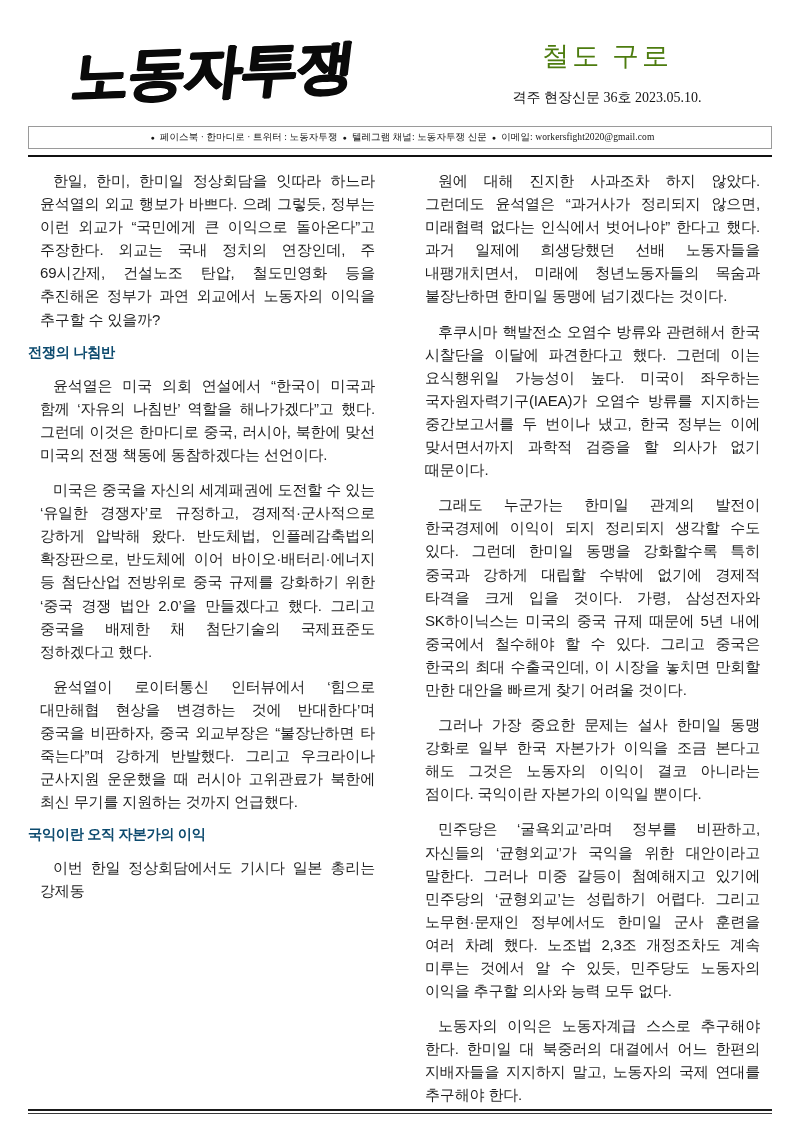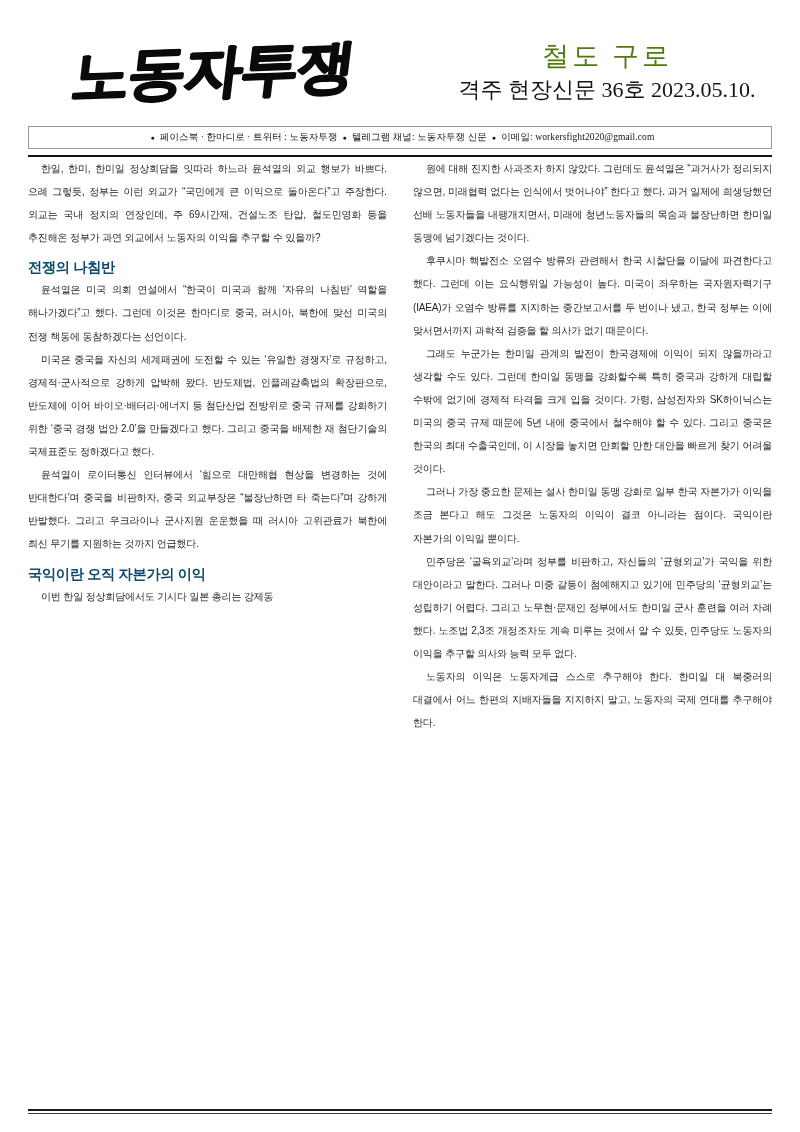--- a/index.html
+++ b/index.html
@@ -69,23 +69,23 @@
   }
   .edition-name {
     font-family: "Liberation Serif", "DejaVu Serif", serif;
     font-size: 27px;
     font-weight: 400;
     letter-spacing: 3px;
     color: #4d7c0f;
     line-height: 1.2;
   }
   .edition-meta {
-    margin-top: 3px;
+    margin-top: 17px;
     font-family: "Liberation Serif", "DejaVu Serif", serif;
-    font-size: 22px;
+    font-size: 14px;
     letter-spacing: 0px;
     color: #141414;
     white-space: nowrap;
   }
 
   
   .contact-bar {
     margin-top: 8px;
     border: 1px solid #9a9a9a;
     height: 21px;
@@ -135,23 +135,23 @@
   .subhead {
     font-family: "Liberation Sans", "DejaVu Sans", sans-serif;
     font-weight: 700;
     font-size: 14.2px;
     color: #0c4a6e;
     margin: 9px 0 1px;
     letter-spacing: -0.3px;
   }
 
   p.body {
-    margin: 0;
+    margin: 12px;
     font-family: "Liberation Sans", "DejaVu Sans", sans-serif;
-    font-size: 10px;
+    font-size: 15px;
     line-height: 23.1px;
     color: #1e1e1e;
     text-align: justify;
     text-justify: inter-character;
     text-indent: 13px;
     letter-spacing: -0.15px;
     word-break: keep-all;
     hyphens: none;
   }
   p.body + p.body { margin-top: 0; }
@@ -201,21 +201,21 @@
       <p class="body">윤석열은 미국 의회 연설에서 “한국이 미국과 함께 ‘자유의 나침반’ 역할을 해나가겠다”고 했다. 그런데 이것은 한마디로 중국, 러시아, 북한에 맞선 미국의 전쟁 책동에 동참하겠다는 선언이다.</p>
       <p class="body">미국은 중국을 자신의 세계패권에 도전할 수 있는 ‘유일한 경쟁자’로 규정하고, 경제적·군사적으로 강하게 압박해 왔다. 반도체법, 인플레감축법의 확장판으로, 반도체에 이어 바이오·배터리·에너지 등 첨단산업 전방위로 중국 규제를 강화하기 위한 ‘중국 경쟁 법안 2.0’을 만들겠다고 했다. 그리고 중국을 배제한 채 첨단기술의 국제표준도 정하겠다고 했다.</p>
       <p class="body">윤석열이 로이터통신 인터뷰에서 ‘힘으로 대만해협 현상을 변경하는 것에 반대한다’며 중국을 비판하자, 중국 외교부장은 “불장난하면 타 죽는다”며 강하게 반발했다. 그리고 우크라이나 군사지원 운운했을 때 러시아 고위관료가 북한에 최신 무기를 지원하는 것까지 언급했다.</p>
       <div class="subhead">국익이란 오직 자본가의 이익</div>
       <p class="body">이번 한일 정상회담에서도 기시다 일본 총리는 강제동</p>
     </div>
 
     <div class="col">
       <p class="body">원에 대해 진지한 사과조차 하지 않았다. 그런데도 윤석열은 “과거사가 정리되지 않으면, 미래협력 없다는 인식에서 벗어나야” 한다고 했다. 과거 일제에 희생당했던 선배 노동자들을 내팽개치면서, 미래에 청년노동자들의 목숨과 불장난하면 한미일 동맹에 넘기겠다는 것이다.</p>
       <p class="body">후쿠시마 핵발전소 오염수 방류와 관련해서 한국 시찰단을 이달에 파견한다고 했다. 그런데 이는 요식행위일 가능성이 높다. 미국이 좌우하는 국자원자력기구(IAEA)가 오염수 방류를 지지하는 중간보고서를 두 번이나 냈고, 한국 정부는 이에 맞서면서까지 과학적 검증을 할 의사가 없기 때문이다.</p>
-      <p class="body">그래도 누군가는 한미일 관계의 발전이 한국경제에 이익이 되지 않을까라고 생각할 수도 있다. 그런데 한미일 동맹을 강화할수록 특히 중국과 강하게 대립할 수밖에 없기에 경제적 타격을 크게 입을 것이다. 가령, 삼성전자와 SK하이닉스는 미국의 중국 규제 때문에 5년 내에 중국에서 철수해야 할 수 있다. 그리고 중국은 한국의 최대 수출국인데, 이 시장을 놓치면 만회할 만한 대안을 빠르게 찾기 어려울 것이다.</p>
+      <p class="body">그래도 누군가는 한미일 관계의 발전이 한국경제에 이익이 되지 정리되지 생각할 수도 있다. 그런데 한미일 동맹을 강화할수록 특히 중국과 강하게 대립할 수밖에 없기에 경제적 타격을 크게 입을 것이다. 가령, 삼성전자와 SK하이닉스는 미국의 중국 규제 때문에 5년 내에 중국에서 철수해야 할 수 있다. 그리고 중국은 한국의 최대 수출국인데, 이 시장을 놓치면 만회할 만한 대안을 빠르게 찾기 어려울 것이다.</p>
       <p class="body">그러나 가장 중요한 문제는 설사 한미일 동맹 강화로 일부 한국 자본가가 이익을 조금 본다고 해도 그것은 노동자의 이익이 결코 아니라는 점이다. 국익이란 자본가의 이익일 뿐이다.</p>
       <p class="body">민주당은 ‘굴욕외교’라며 정부를 비판하고, 자신들의 ‘균형외교’가 국익을 위한 대안이라고 말한다. 그러나 미중 갈등이 첨예해지고 있기에 민주당의 ‘균형외교’는 성립하기 어렵다. 그리고 노무현·문재인 정부에서도 한미일 군사 훈련을 여러 차례 했다. 노조법 2,3조 개정조차도 계속 미루는 것에서 알 수 있듯, 민주당도 노동자의 이익을 추구할 의사와 능력 모두 없다.</p>
       <p class="body">노동자의 이익은 노동자계급 스스로 추구해야 한다. 한미일 대 북중러의 대결에서 어느 한편의 지배자들을 지지하지 말고, 노동자의 국제 연대를 추구해야 한다.</p>
     </div>
 
   </div>
 
   <div class="rule-bottom"></div>
 
 </div>

